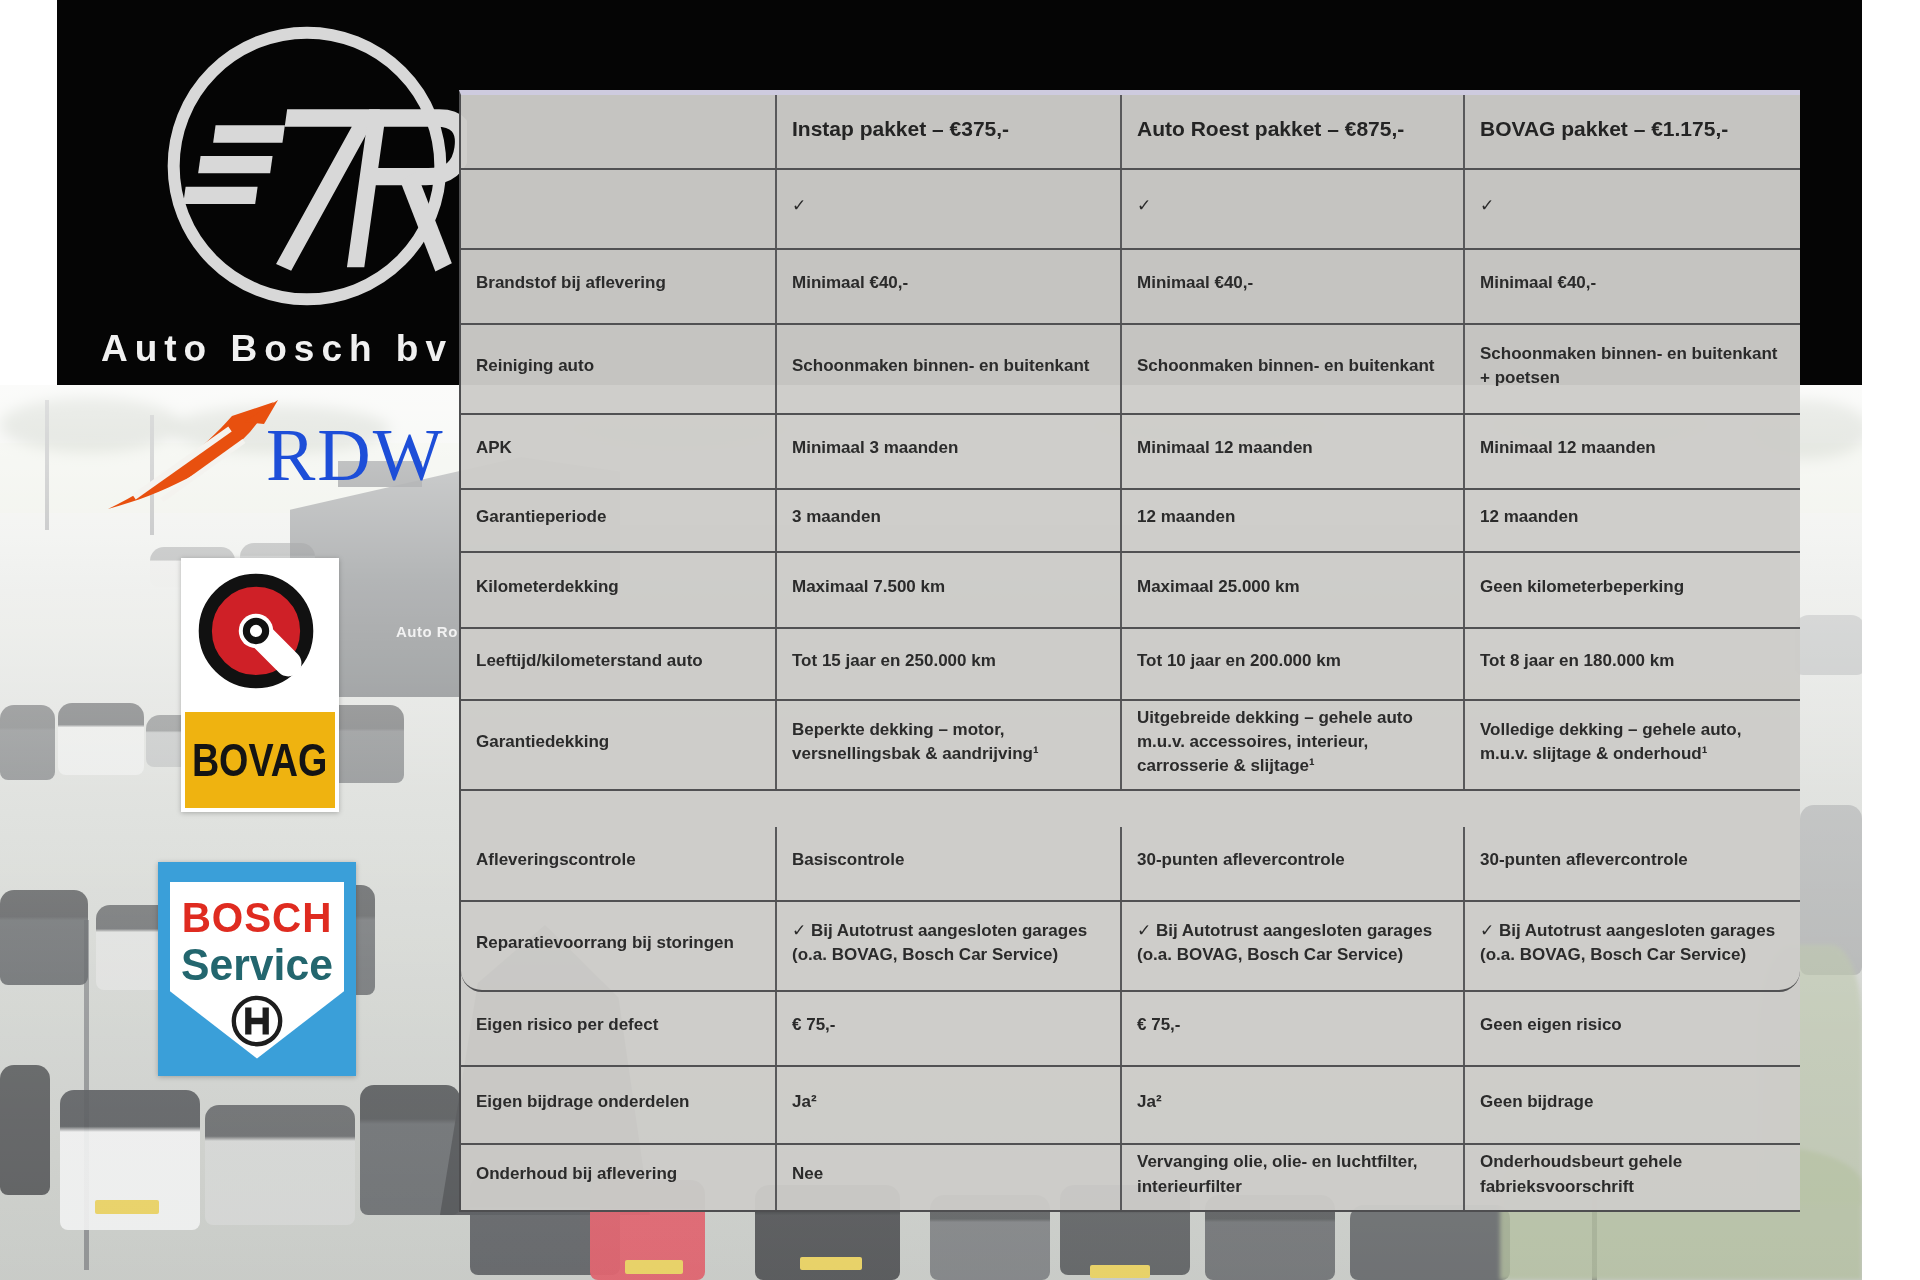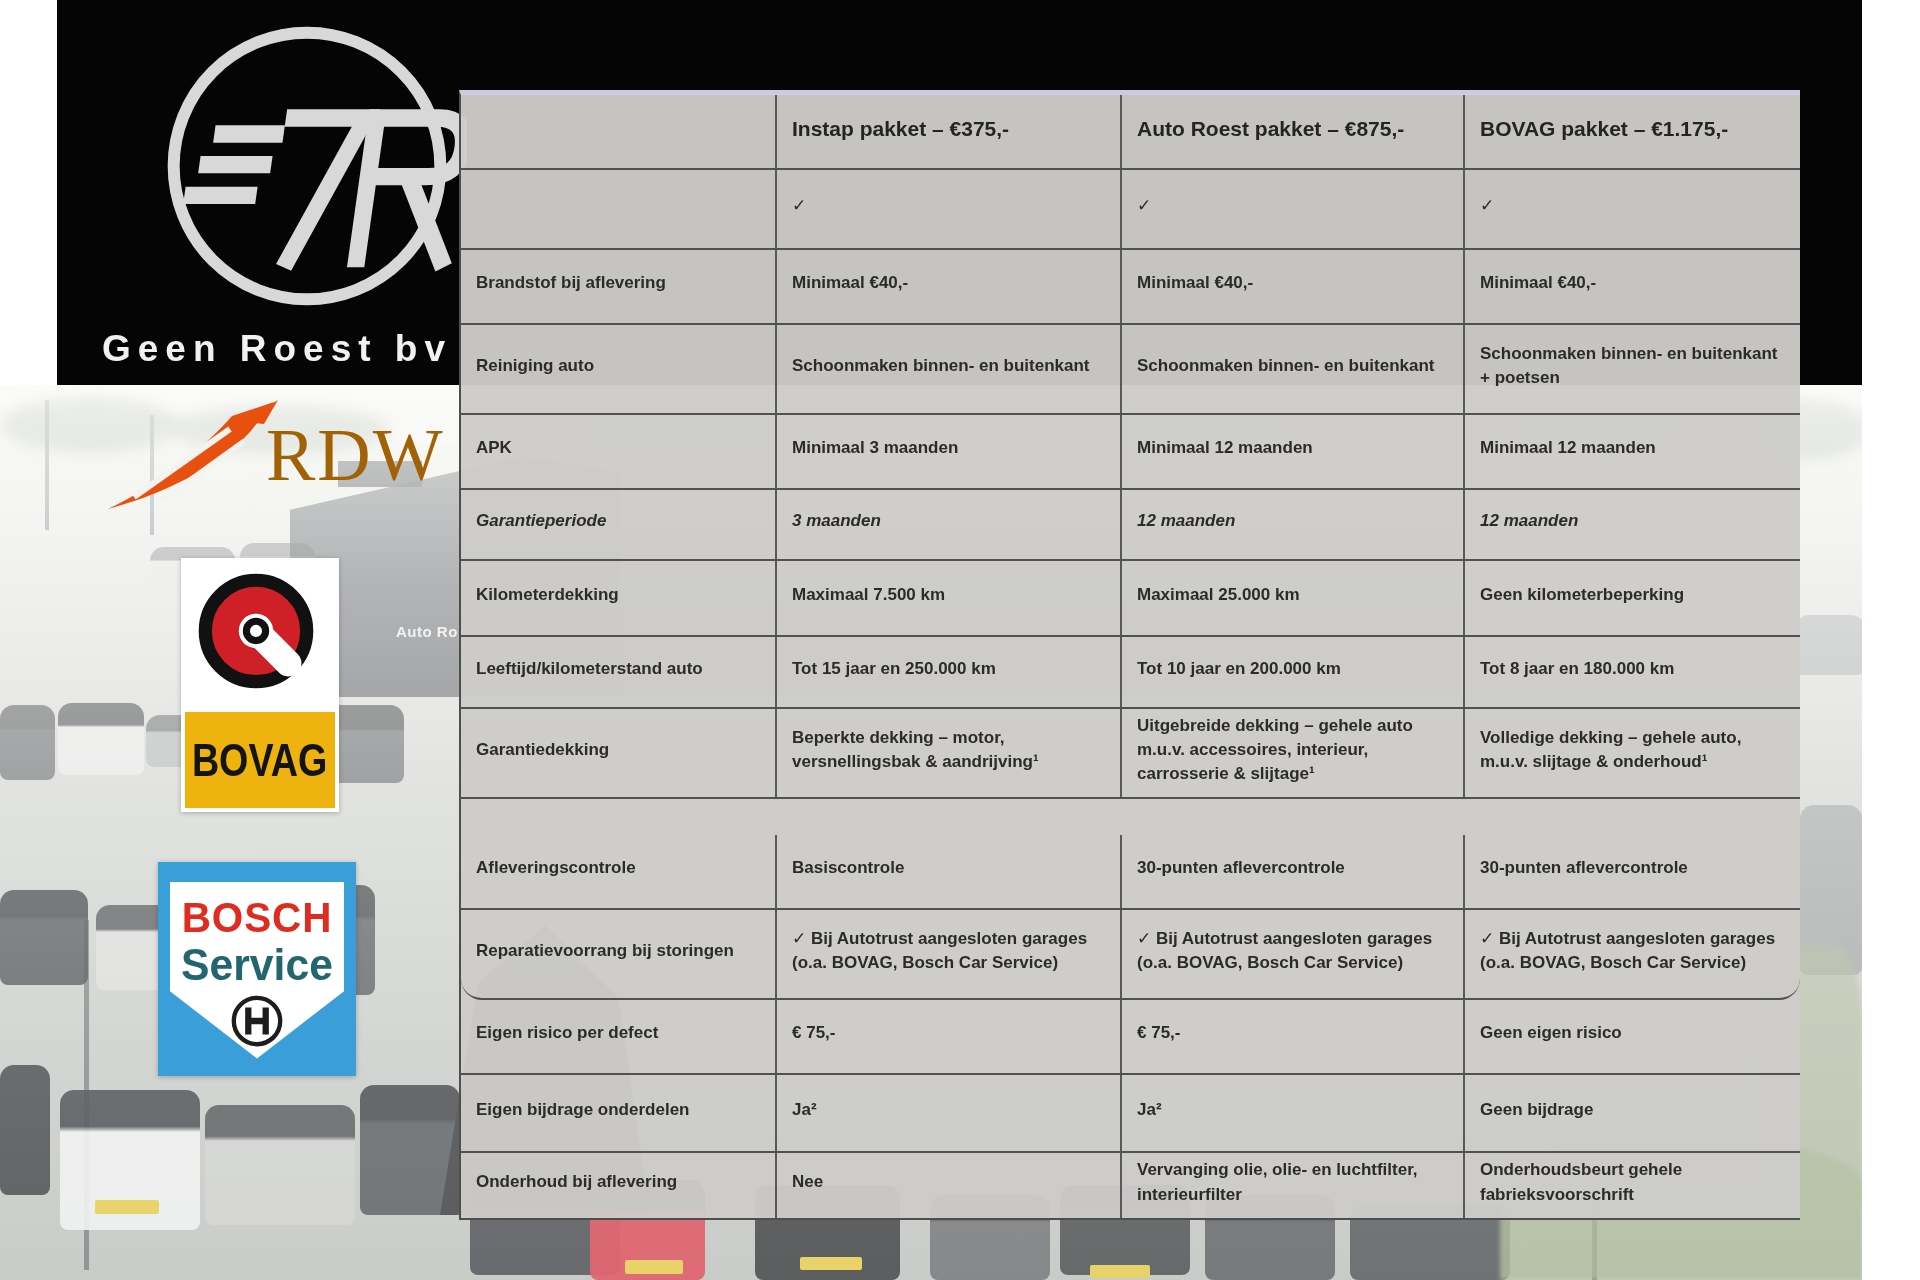--- a/index.html
+++ b/index.html
@@ -27,21 +27,21 @@
   .car{position:absolute;border-radius:14px 14px 8px 8px;}
   .plate{position:absolute;background:#e2c53e;border-radius:2px;}
   .grass{position:absolute;background:#9fae86;border-radius:30% 30% 0 0;filter:blur(2px);}
   .wash{position:absolute;inset:0;
         background:linear-gradient(180deg,rgba(255,255,255,.78) 0%,rgba(255,255,255,.55) 22%,
                    rgba(255,255,255,.40) 45%,rgba(255,255,255,.28) 72%,rgba(255,255,255,.22) 100%);}
 
   
   .rdw-logo{position:absolute;left:104px;top:396px;width:312px;height:130px;z-index:3;}
   .rdw-text{position:absolute;left:162px;top:22px;font-family:"Liberation Serif","DejaVu Serif",serif;
-            font-size:74px;line-height:1;color:#a16207;letter-spacing:2px;}
+            font-size:74px;line-height:1;color:#1d4ed8;letter-spacing:2px;}
   .bovag-logo{position:absolute;left:181px;top:558px;width:150px;height:246px;background:#ffffff;
               border:4px solid #ffffff;z-index:3;box-shadow:0 1px 5px rgba(0,0,0,.25);}
   .bovag-band{position:absolute;left:0;bottom:0;width:100%;height:96px;background:#efb310;
               display:flex;align-items:center;justify-content:center;}
   .bovag-text{font-size:46px;font-weight:bold;color:#141414;transform:scaleX(.82);letter-spacing:0px;}
   .bosch-logo{position:absolute;left:158px;top:862px;width:198px;height:214px;background:#3a9fd9;z-index:3;
               box-shadow:0 1px 5px rgba(0,0,0,.25);}
   .bosch-shield{position:absolute;left:12px;right:12px;top:20px;bottom:12px;background:#ffffff;
                 clip-path:polygon(0 0,100% 0,100% 60%,50% 97%,0 60%);text-align:center;}
   .bosch-word{font-size:43px;font-weight:bold;color:#df2b20;letter-spacing:1px;margin-top:12px;
@@ -126,21 +126,21 @@
       <circle cx="120" cy="120" r="100" fill="none" stroke="#d8d8d8" stroke-width="9"></circle>
       <g fill="none" stroke="#d8d8d8" stroke-width="13" transform="translate(16,0) skewX(-8)">
         <path d="M48 96 H100"></path>
         <path d="M40 119 H94"></path>
         <path d="M32 142 H86"></path>
         <path d="M100 84 H160 L114 196"></path>
         <path d="M168 196 L168 84 H214 Q236 84 236 106 Q236 128 212 128 H170"></path>
         <path d="M198 128 L234 196"></path>
       </g>
     </svg>
-    <div class="brand-name">Geen Roest bv</div>
+    <div class="brand-name">Auto Bosch bv</div>
   </div>
 
   <div class="rdw-logo">
     <svg width="175" height="120" viewBox="0 0 175 120">
       <path d="M4 113 C60 98 112 72 146 36 L170 6 L128 20 C100 52 56 88 4 113 Z" fill="#e8500f"></path>
       <path d="M30 101 L126 33" stroke="#f4f3ef" stroke-width="6" fill="none"></path>
       <path d="M58 104 L140 45" stroke="#f4f3ef" stroke-width="5" fill="none"></path>
       <path d="M140 26 L174 4 L160 28 Z" fill="#e8500f"></path>
     </svg>
     <div class="rdw-text">RDW</div>
@@ -193,21 +193,21 @@
       <div class="t-cell c1">Schoonmaken binnen- en buitenkant</div>
       <div class="t-cell c2">Schoonmaken binnen- en buitenkant</div>
       <div class="t-cell c3">Schoonmaken binnen- en buitenkant + poetsen</div>
     </div>
     <div class="t-row" style="height:75px;">
       <div class="t-cell c0">APK</div>
       <div class="t-cell c1">Minimaal 3 maanden</div>
       <div class="t-cell c2">Minimaal 12 maanden</div>
       <div class="t-cell c3">Minimaal 12 maanden</div>
     </div>
-    <div class="t-row" style="height:71px;font-style:italic;">
+    <div class="t-row" style="height:63px;">
       <div class="t-cell c0">Garantieperiode</div>
       <div class="t-cell c1">3 maanden</div>
       <div class="t-cell c2">12 maanden</div>
       <div class="t-cell c3">12 maanden</div>
     </div>
     <div class="t-row" style="height:76px;">
       <div class="t-cell c0">Kilometerdekking</div>
       <div class="t-cell c1">Maximaal 7.500 km</div>
       <div class="t-cell c2">Maximaal 25.000 km</div>
       <div class="t-cell c3">Geen kilometerbeperking</div>

